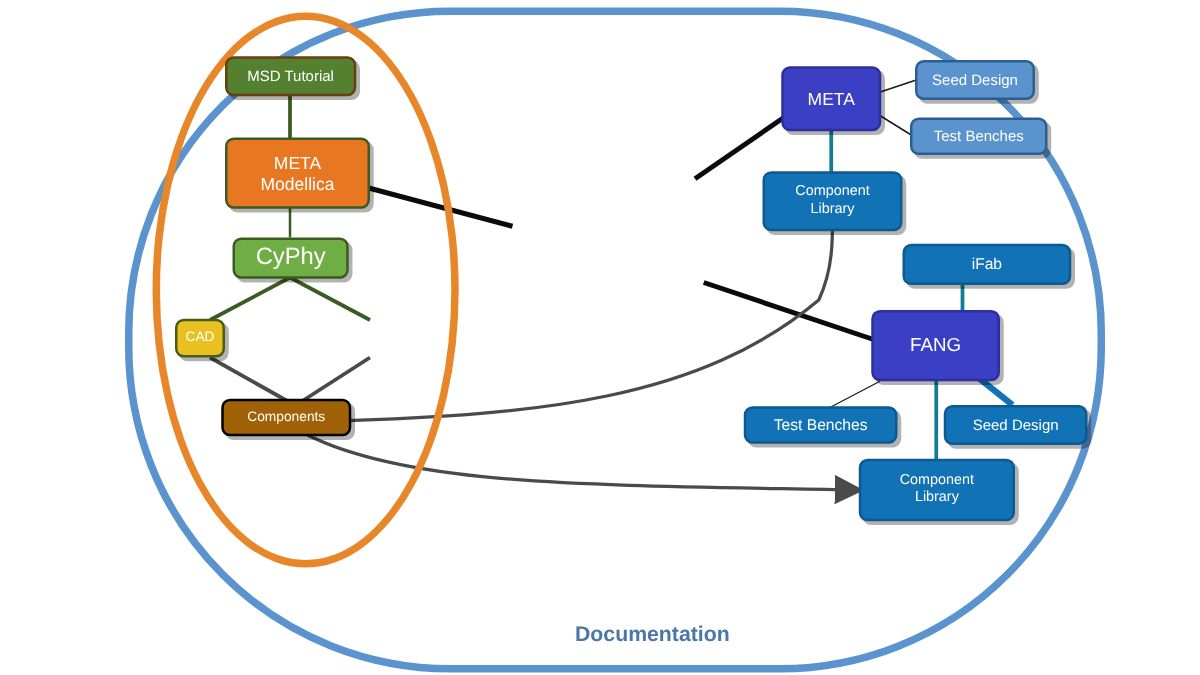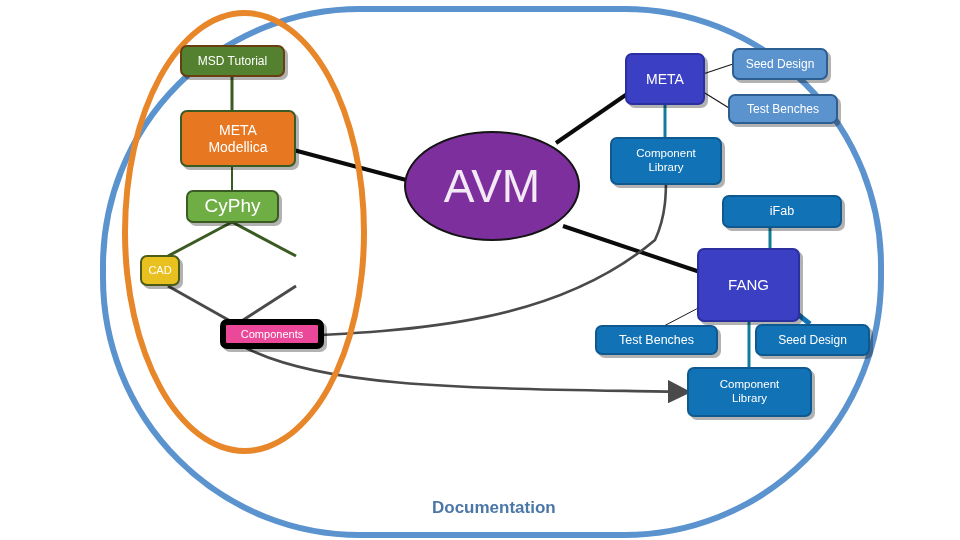--- a/index.html
+++ b/index.html
@@ -37,21 +37,21 @@
   .node span { display: block; width: 100%; }
   .shadowed {
     box-shadow: 3px 3px 0 rgba(0,0,0,0.30);
   }
 
   
   .n-green      { background: #53812F; border: 2px solid #6A3F10; }
   .n-orange     { background: #E87722; border: 2px solid #3A5B21; }
   .n-lightgreen { background: #6FAE44; border: 2px solid #3A5B21; }
   .n-yellow     { background: #E8C020; border: 2px solid #4A5C18; }
-  .n-gray       { background: #ec4899; border: 6px solid #000000; margin-left: 43px; }
+  .n-gray       { background: #a16207; border: 2px solid #000000; }
   .n-indigo     { background: #3A3FC4; border: 2px solid #2C2FA0; }
   .n-steel      { background: #5B93CE; border: 2px solid #2C5E92; }
   .n-blue       { background: #1272B6; border: 2px solid #0E5A90; align-items: center; }
 
   .circle {
     position: absolute;
     border-radius: 50%;
     background: #7D2F9E;
     border: 2px solid #141414;
     display: flex;
@@ -74,20 +74,21 @@
     border-radius: 260px / 260px;
     z-index: 1;
   }
 
   .caption {
     position: absolute;
     color: #4A76A8;
     font-weight: bold;
     z-index: 7;
     white-space: nowrap;
+    margin-left: 28px;
   }
 </style>
 </head>
 <body>
 
 <div id="stage">
 
   <div class="outer-frame" style="left:100px; top:6px; width:772px; height:520px;"></div>
 
   <div class="ring" style="left:122px; top:10px; width:233px; height:432px;"></div>
@@ -157,40 +158,37 @@
 
   <div class="node n-steel shadowed" style="left:728px; top:94px; width:110px; height:30px; font-size:12px;">
     <span>Test Benches</span>
   </div>
 
   <div class="node n-blue shadowed" style="left:610px; top:137px; width:112px; height:48px; font-size:11.5px; flex-direction:column;">
     <span>Component</span>
     <span>Library</span>
   </div>
 
-  <div class="node n-blue shadowed" style="left:722px; top:195px; width:120px; height:33px; font-size:12.5px;">
+  <div class="node n-blue shadowed" style="left:722px; top:195px; width:135px; height:33px; font-size:12.5px;">
     <span>iFab</span>
   </div>
 
-  <div class="node n-indigo shadowed" style="left:697px; top:248px; width:103px; height:74px; font-size:15px;">
+  <div class="node n-indigo shadowed" style="left:697px; top:248px; width:103px; height:57px; font-size:15px;">
     <span>FANG</span>
   </div>
 
   <div class="node n-blue shadowed" style="left:595px; top:325px; width:123px; height:30px; font-size:12.5px;">
     <span>Test Benches</span>
   </div>
 
   <div class="node n-blue shadowed" style="left:755px; top:324px; width:115px; height:32px; font-size:12px;">
     <span>Seed Design</span>
   </div>
 
   <div class="node n-blue shadowed" style="left:687px; top:367px; width:125px; height:50px; font-size:11.5px; flex-direction:column;">
     <span>Component</span>
     <span>Library</span>
   </div>
 
-  <div class="circle" style="left:404px; top:131px; width:172px; height:106px; font-size:46px;">
-    <span>AVM</span>
-  </div>
 
   <div class="caption" style="left:432px; top:498px; font-size:17px;">Documentation</div>
 
 </div>
 
 </body></html>

